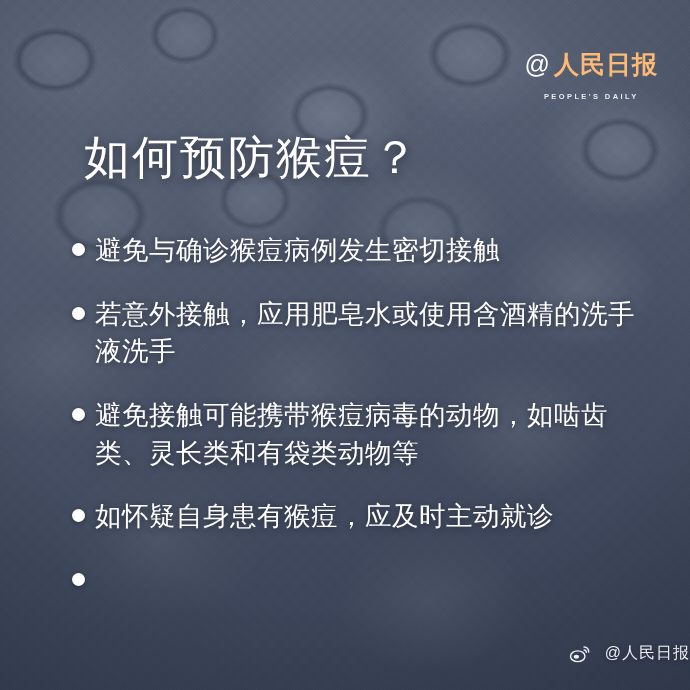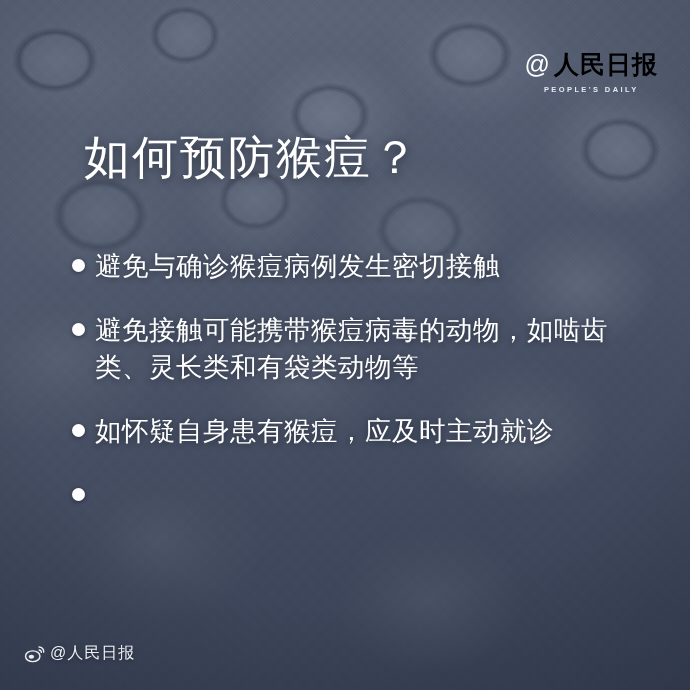--- a/index.html
+++ b/index.html
@@ -96,24 +96,24 @@
     line-height: 1;
     font-weight: 400;
     color: #ffffff;
     letter-spacing: -1px;
   }
   .brand-name {
     font-size: 25px;
     line-height: 1;
     font-weight: 700;
     letter-spacing: 1px;
-    color: #000000;
+    color: #fdba74;
   }
   .brand-sub {
-    margin-top: 8px;
+    margin-top: 15px;
     font-size: 7.5px;
     letter-spacing: 2.4px;
     color: #e6e9ef;
     font-weight: 700;
     white-space: nowrap;
   }
 
   .title {
     position: absolute;
     top: 96px;
@@ -121,21 +121,21 @@
     font-size: 46px;
     font-weight: 400;
     color: #ffffff;
     letter-spacing: 2px;
     text-shadow: 0 2px 10px rgba(10,14,24,0.55);
     white-space: nowrap;
   }
 
   .list {
     position: absolute;
-    top: 248px;
+    top: 232px;
     left: 72px;
     right: 52px;
     display: flex;
     flex-direction: column;
     gap: 26px;
   }
   .list-item {
     display: flex;
     align-items: flex-start;
     gap: 10px;
@@ -157,22 +157,22 @@
     text-shadow: 0 1px 6px rgba(10,14,24,0.5);
   }
 
   .footer {
     position: absolute;
     left: 0;
     right: 0;
     bottom: 26px;
     display: flex;
     align-items: center;
-    justify-content: flex-start;
-    gap: 4px;
+    justify-content: flex-end;
+    gap: 14px;
     color: #e9ecf2;
     padding-left: 24px;
   }
   .weibo-icon {
     width: 22px;
     height: 18px;
     display: block;
   }
   .footer-text {
     font-size: 16px;
@@ -200,20 +200,24 @@
       </div>
       <div class="brand-sub">PEOPLE'S DAILY</div>
     </div>
 
     <h1 class="title">如何预防猴痘？</h1>
 
     <div class="list">
       <div class="list-item">
         <span class="bullet"></span>
         <span class="item-text">避免与确诊猴痘病例发生密切接触</span>
+      </div>
+      <div class="list-item">
+        <span class="bullet"></span>
+        <span class="item-text">若意外接触，应用肥皂水或使用含酒精的洗手液洗手</span>
       </div>
       <div class="list-item">
         <span class="bullet"></span>
         <span class="item-text">避免接触可能携带猴痘病毒的动物，如啮齿类、灵长类和有袋类动物等</span>
       </div>
       <div class="list-item">
         <span class="bullet"></span>
         <span class="item-text">如怀疑自身患有猴痘，应及时主动就诊</span>
       </div>
       <div class="list-item">

